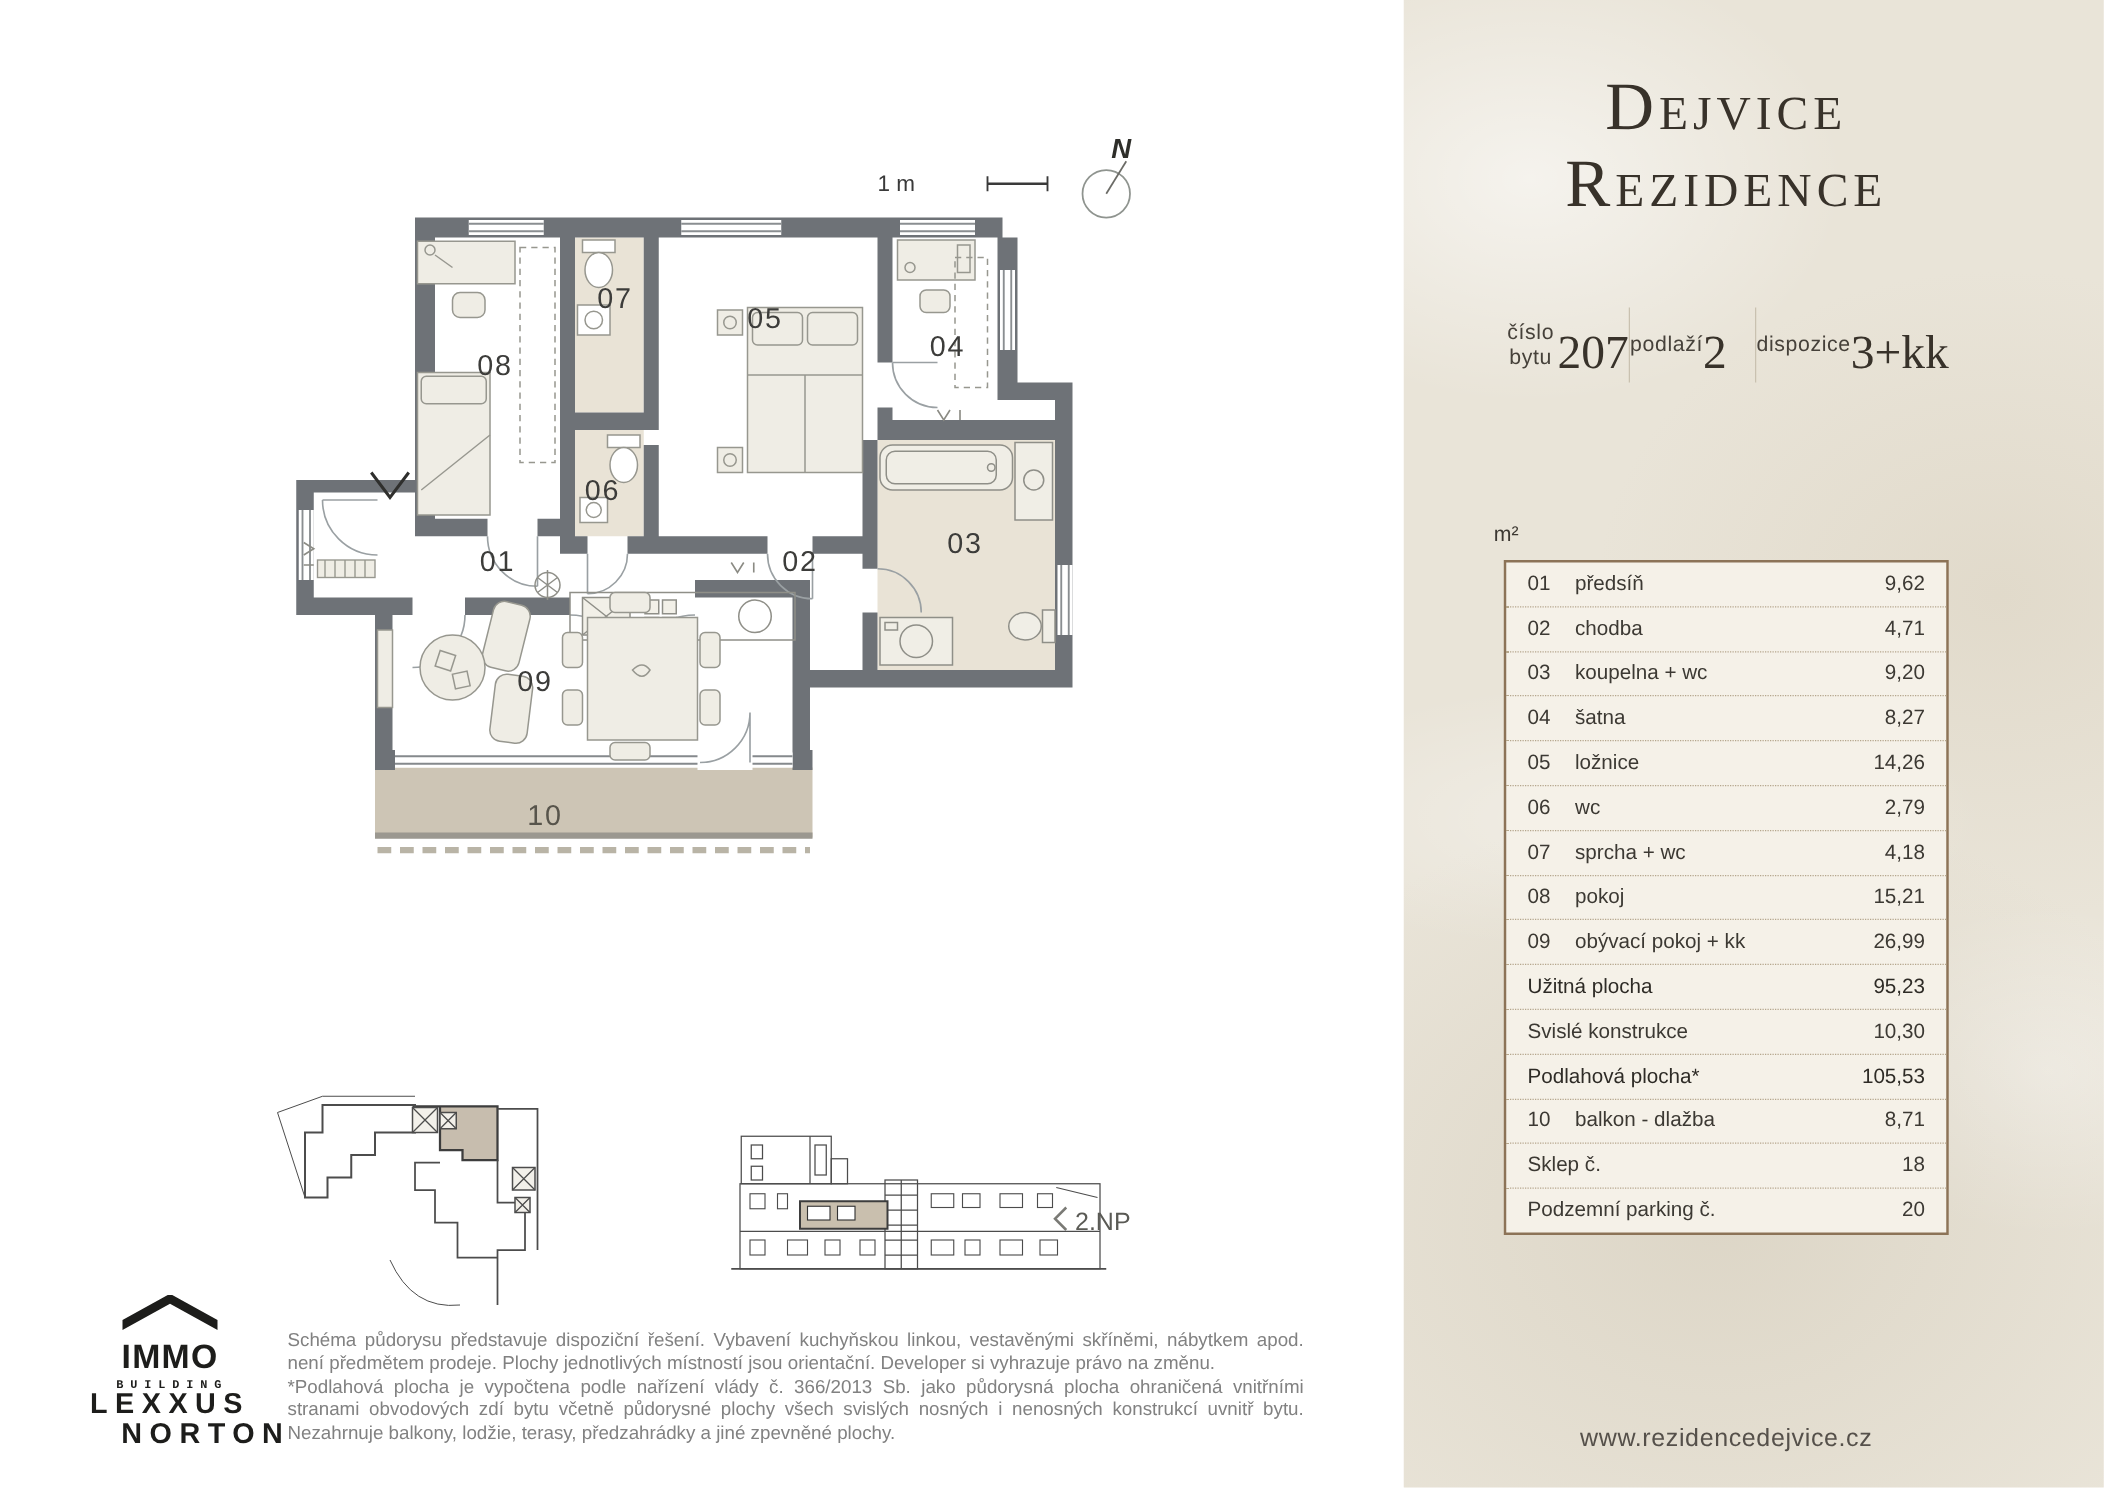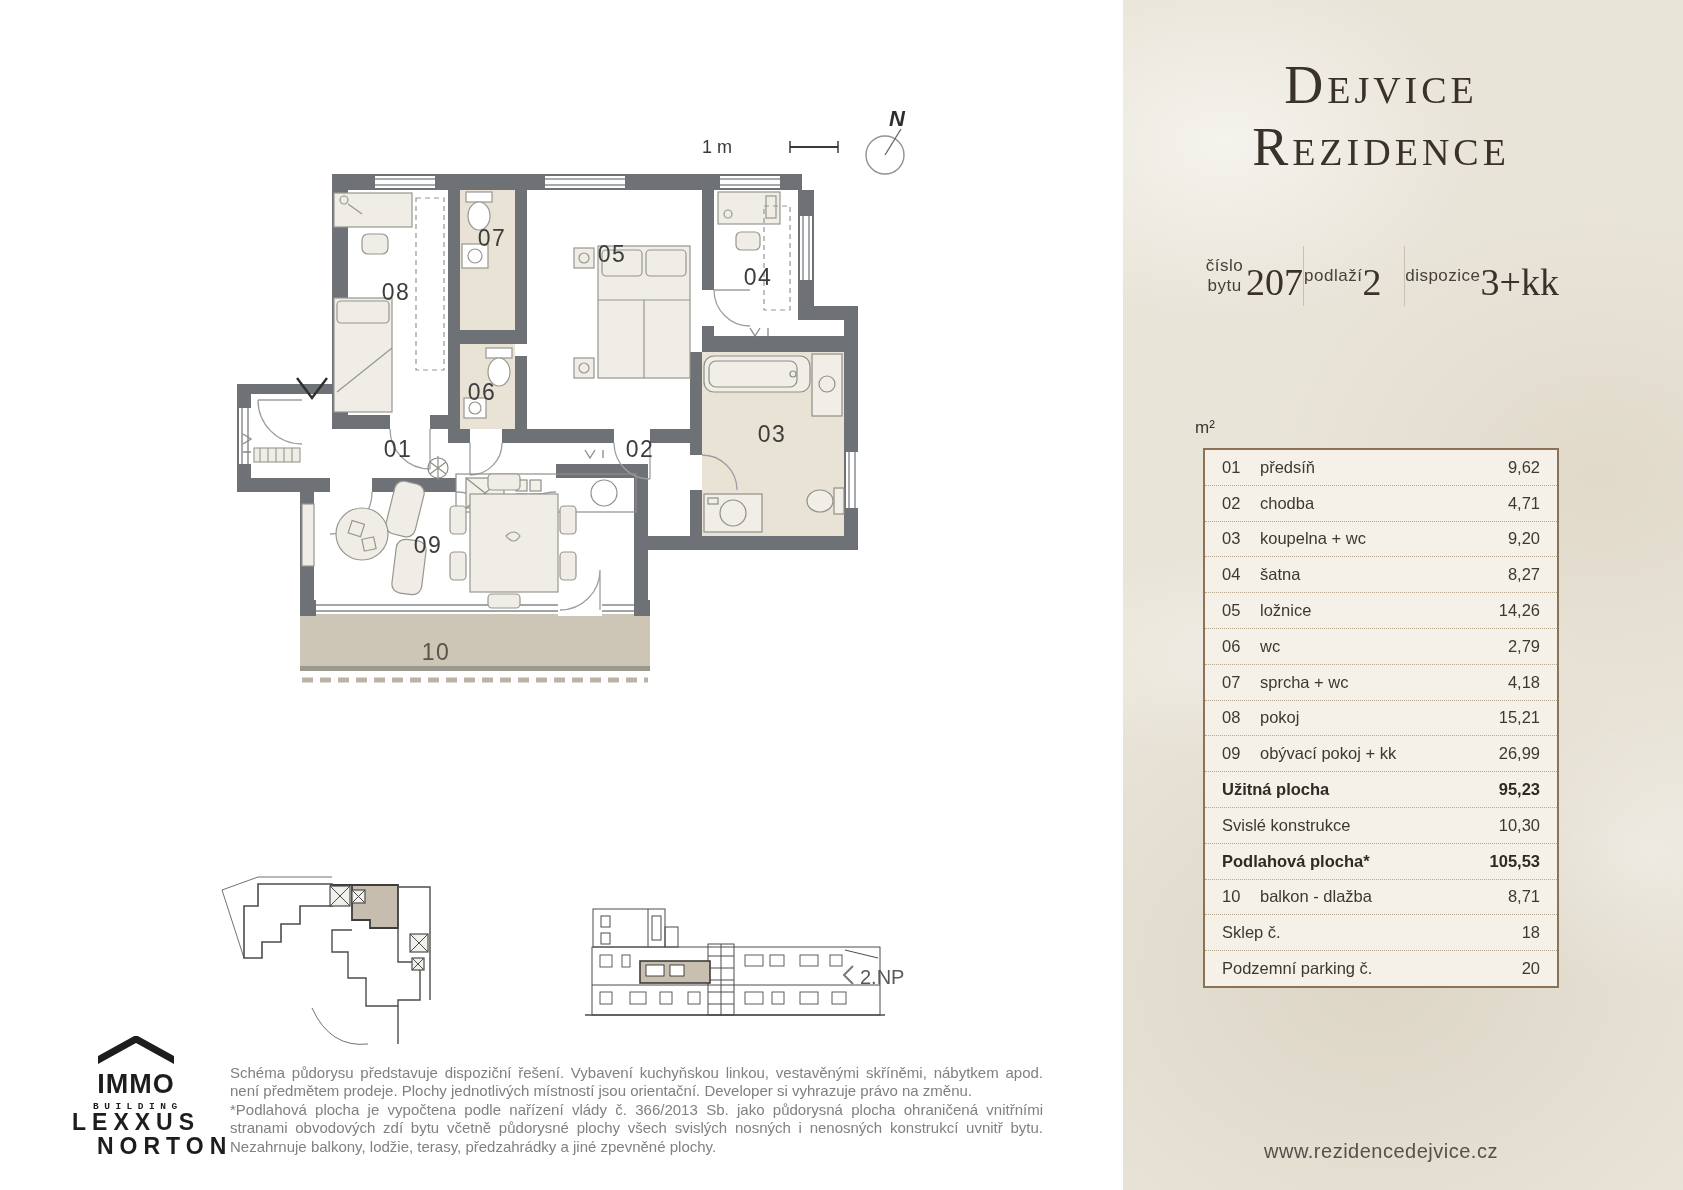--- a/index.html
+++ b/index.html
@@ -53,21 +53,21 @@
     position:absolute;top:448px;left:80px;width:356px;height:540px;
     border:2px solid #8c7357;background:#f5f1e8;
     box-sizing:border-box;display:flex;flex-direction:column;
   }
   .t-row{
     flex:1;display:flex;align-items:center;
     padding:0 17px;font-size:16.5px;color:#3c3933;
     border-bottom:1px dotted #b5a68c;box-sizing:border-box;
   }
   .t-row:last-child{border-bottom:none;}
-  .t-row.bold{font-weight:bold;color:#2e2b26;}
+  .t-row.bold{font-weight:normal;color:#2e2b26;}
   .t-num{width:38px;flex:none;}
   .t-name{flex:1;}
   .t-val{text-align:right;flex:none;}
   .website{
     position:absolute;top:1140px;left:80px;width:356px;text-align:center;
     font-size:20px;color:#55504a;letter-spacing:.5px;
   }
 </style>
 </head>
 <body>

